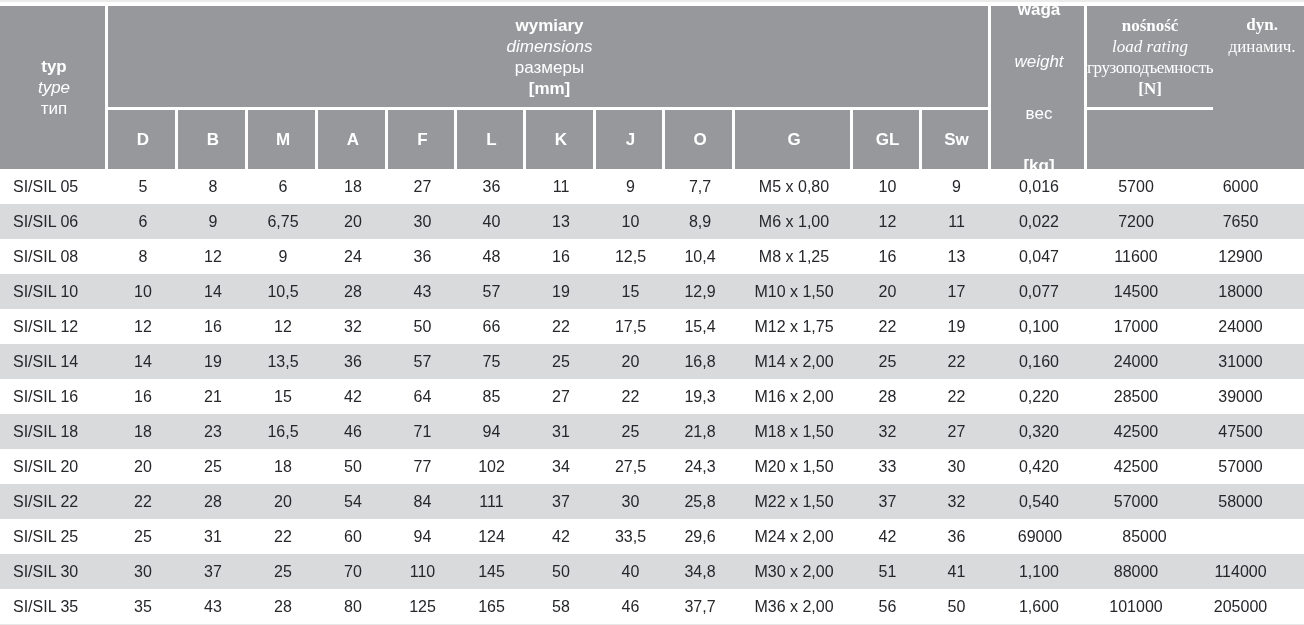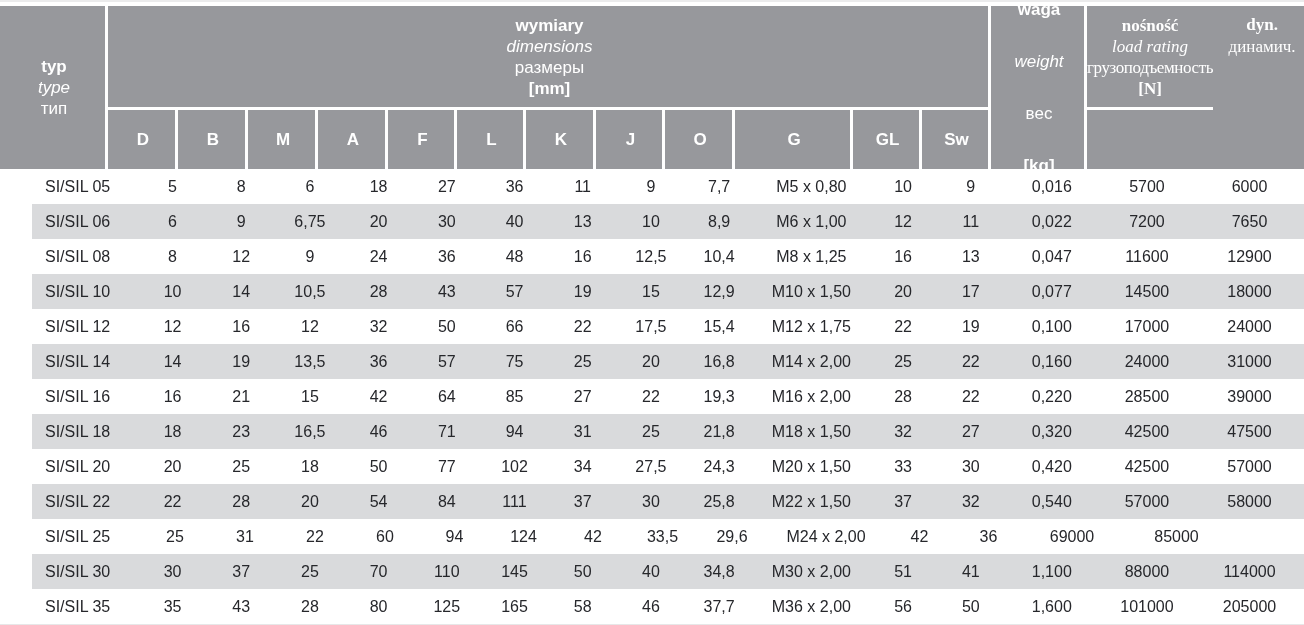--- a/index.html
+++ b/index.html
@@ -40,21 +40,21 @@
   .load-group { width: 217px; display: flex; flex-direction: row; font-family: Liberation Serif, serif; }
   .load-title { height: 104px; border-bottom: 3px solid var(--sep); width: 100%; }
   .load-title .hline-r { letter-spacing: -0.4px; }
   .load-cols { display: flex; height: 59px; }
   .load-sub { height: 59px; box-shadow: inset -3px 0 0 var(--sep); }
   .load-sub:last-child { box-shadow: none; }
   .load-sub .hline-b, .load-sub .hline-r { font-size: 17px; line-height: 22px; }
 
   
   .tbody { color: var(--text); }
-  .row { display: flex; height: 35px; background: #ffffff; margin-left: 32px; }
+  .row { display: flex; height: 35px; background: #ffffff; }
   .row.alt { background: var(--row-alt-bg); }
   .cell {
     font-size: 16px; line-height: 35px; text-align: center;
     white-space: nowrap; overflow: hidden;
   }
   .type-cell { text-align: left; padding-left: 13px; }
 
   
   .cw0  { width: 108px; }
   .cw1  { width: 70px; }

